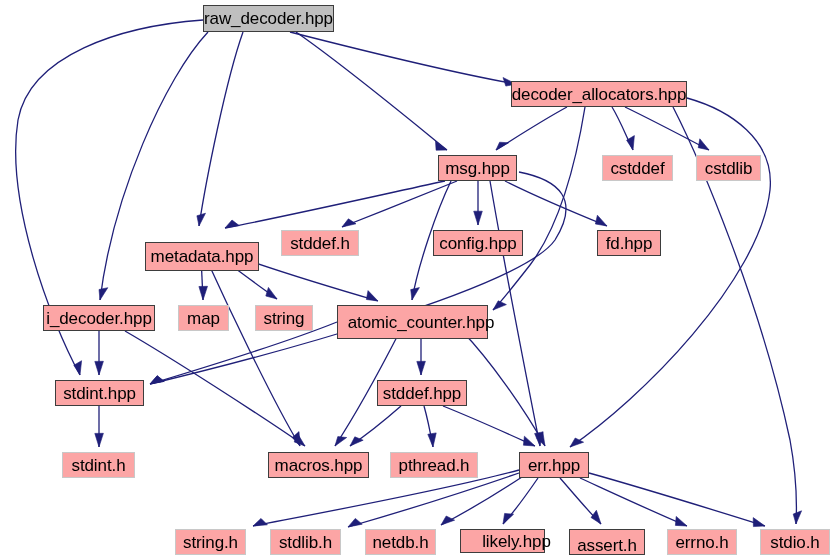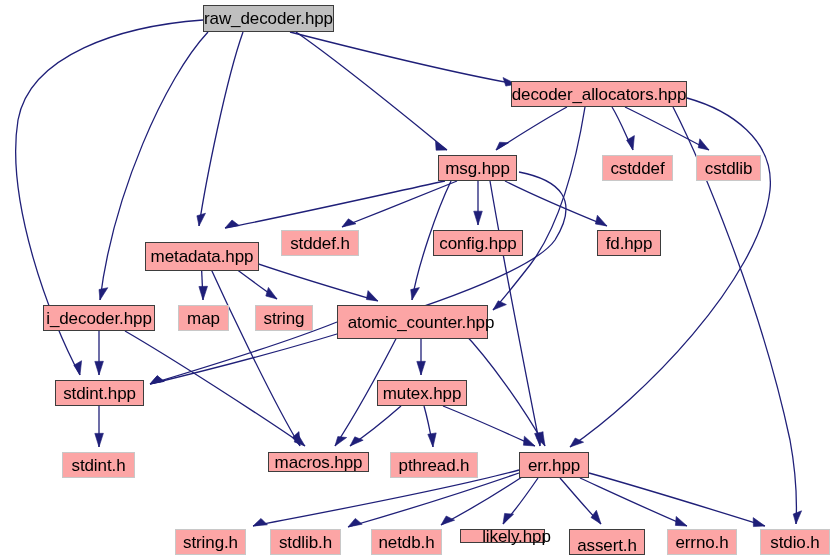--- a/index.html
+++ b/index.html
@@ -186,44 +186,44 @@
       <div class="node-box node-weak" style="left: 255px; top: 305px; width: 58px; height: 26px;">
         <span class="node-label">string</span>
       </div>
       <div class="node-box node-strong" style="left: 337px; top: 305px; width: 151px; height: 34px; padding-left: 17px;">
         <span class="node-label">atomic_counter.hpp</span>
       </div>
       <div class="node-box node-strong" style="left: 55px; top: 380px; width: 89px; height: 26px;">
         <span class="node-label">stdint.hpp</span>
       </div>
       <div class="node-box node-strong" style="left: 377px; top: 380px; width: 90px; height: 26px;">
-        <span class="node-label">mutex.hpp</span>
+        <span class="node-label">stddef.hpp</span>
       </div>
       <div class="node-box node-weak" style="left: 62px; top: 452px; width: 73px; height: 26px;">
         <span class="node-label">stdint.h</span>
       </div>
-      <div class="node-box node-strong" style="left: 268px; top: 452px; width: 101px; height: 20px;">
+      <div class="node-box node-strong" style="left: 268px; top: 452px; width: 101px; height: 26px;">
         <span class="node-label">macros.hpp</span>
       </div>
       <div class="node-box node-weak" style="left: 390px; top: 452px; width: 88px; height: 26px;">
         <span class="node-label">pthread.h</span>
       </div>
       <div class="node-box node-strong" style="left: 519px; top: 452px; width: 70px; height: 26px;">
         <span class="node-label">err.hpp</span>
       </div>
       <div class="node-box node-weak" style="left: 175px; top: 529px; width: 71px; height: 26px;">
         <span class="node-label">string.h</span>
       </div>
       <div class="node-box node-weak" style="left: 270px; top: 529px; width: 71px; height: 26px;">
         <span class="node-label">stdlib.h</span>
       </div>
-      <div class="node-box node-weak" style="left: 365px; top: 529px; width: 71px; height: 26px; margin-left: 6px;">
+      <div class="node-box node-weak" style="left: 365px; top: 529px; width: 71px; height: 26px;">
         <span class="node-label">netdb.h</span>
       </div>
-      <div class="node-box node-strong" style="left: 460px; top: 529px; width: 85px; height: 14px; padding-left: 28px;">
+      <div class="node-box node-strong" style="left: 460px; top: 529px; width: 85px; height: 24px; padding-left: 28px;">
         <span class="node-label">likely.hpp</span>
       </div>
       <div class="node-box node-strong" style="left: 569px; top: 529px; width: 76px; height: 26px; align-items: flex-end;">
         <span class="node-label">assert.h</span>
       </div>
       <div class="node-box node-weak" style="left: 667px; top: 529px; width: 70px; height: 26px;">
         <span class="node-label">errno.h</span>
       </div>
       <div class="node-box node-weak" style="left: 760px; top: 529px; width: 70px; height: 26px; justify-content: center;">
         <span class="node-label">stdio.h</span>

